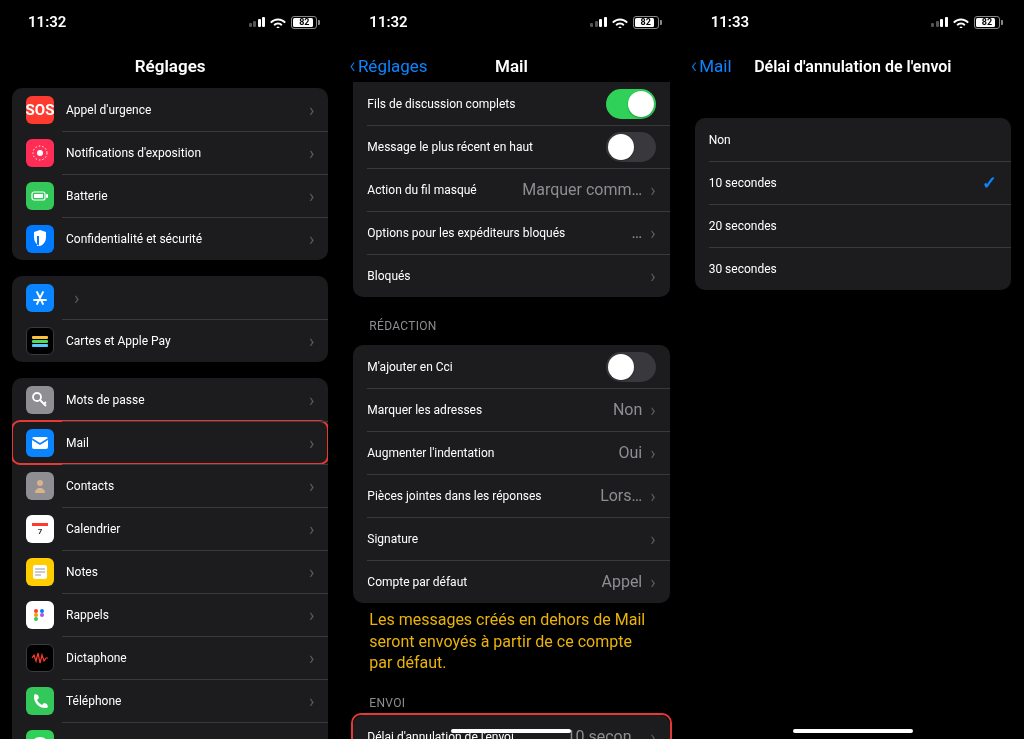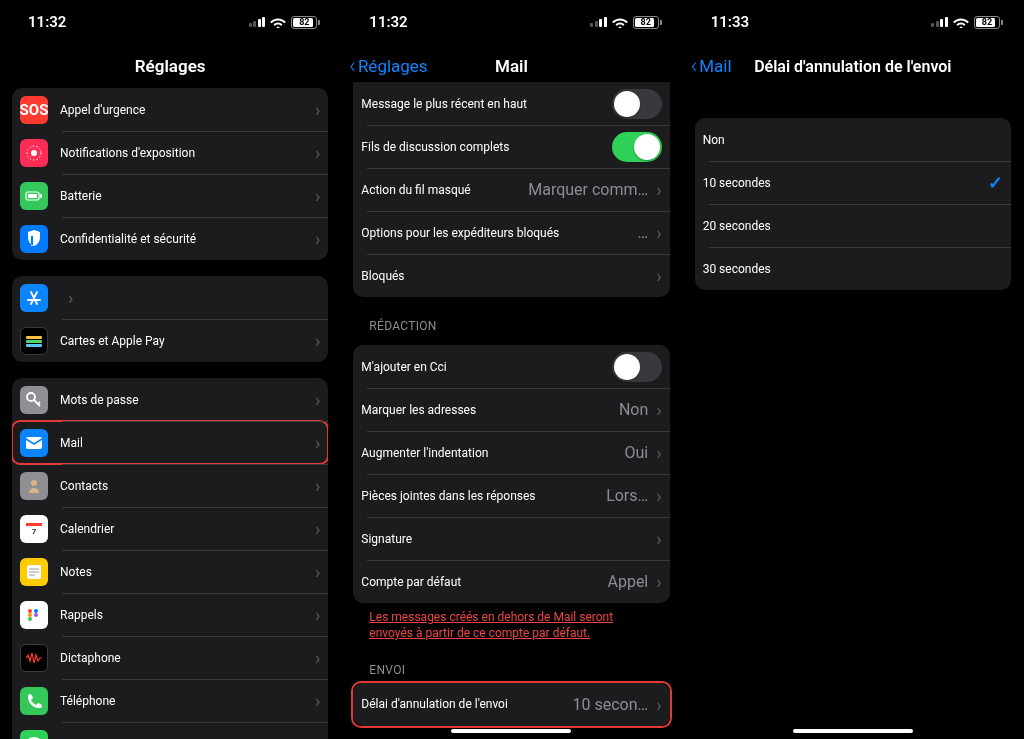--- a/index.html
+++ b/index.html
@@ -61,26 +61,26 @@
   }
   .nav-back .chev { font-size:22px; line-height:1; font-weight:300; }
   .content { flex:1; overflow:hidden; padding: 0 0; }
   .group { margin: 16px 12px 0; background:#1c1c1e; border-radius:10px; overflow:hidden; }
   .group.no-top { margin-top: 0; }
   .section-header {
     font-size:12px; color:#8d8d92; text-transform:uppercase;
     margin: 22px 28px 6px; letter-spacing:0.3px;
   }
   .section-footer {
-    font-size:12px; color:#ef4444;
-    margin: 6px 28px 0; line-height:1.35;text-decoration:underline;
+    font-size:16px; color:#eab308;
+    margin: 6px 28px 0; line-height:1.35;
   }
   .row {
     display:flex; align-items:center; min-height:43px;
-    padding: 0 8px; position:relative;
+    padding: 0 14px; position:relative;
   }
   .row + .row::before {
     content:""; position:absolute; left:14px; right:0; top:0;
     height:0.5px; background:#3a3a3c;
   }
   .row.with-icon + .row.with-icon::before { left:50px; }
   .row .icon {
     width:28px; height:28px; border-radius:6px; margin-right:12px;
     display:flex; align-items:center; justify-content:center;
     flex-shrink:0; font-size:15px;
@@ -345,28 +345,28 @@
     <div class="nav-back">
       <span class="chev">‹</span>
       <span>Réglages</span>
     </div>
     <span class="nav-title">Mail</span>
   </div>
   <div class="content" style="margin-top:-6px;">
 
     <div class="group no-top" style="border-top-left-radius:0;border-top-right-radius:0;">
       <div class="row">
+        <span class="label">Fils de discussion complets</span>
+        <div class="toggle on">
+            <div class="knob"></div>
+          </div>
+      </div>
+      <div class="row">
         <span class="label">Message le plus récent en haut</span>
         <div class="toggle">
-            <div class="knob"></div>
-          </div>
-      </div>
-      <div class="row">
-        <span class="label">Fils de discussion complets</span>
-        <div class="toggle on">
             <div class="knob"></div>
           </div>
       </div>
       <div class="row">
         <span class="label">Action du fil masqué</span>
         <span class="value">Marquer comme lu</span>
         <span class="chevron">›</span>
       </div>
       <div class="row">
         <span class="label">Options pour les expéditeurs bloqués</span>

